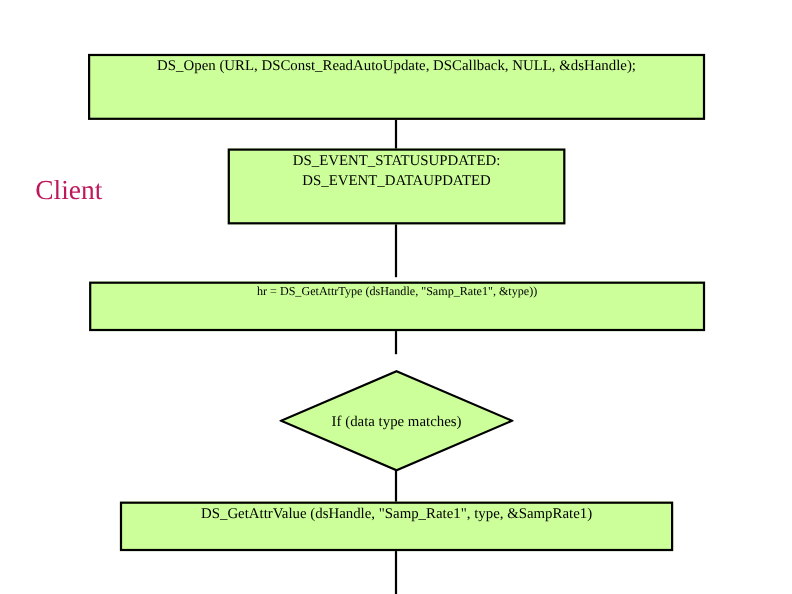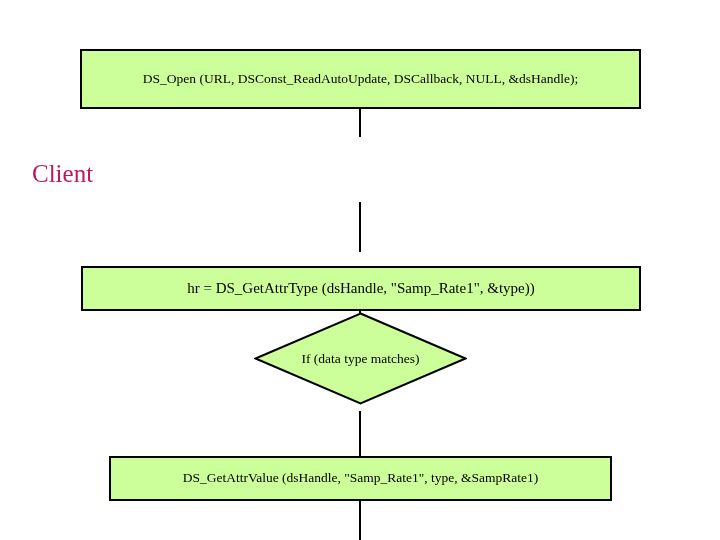--- a/index.html
+++ b/index.html
@@ -26,21 +26,20 @@
     width: 2px;
   }
   .node-box {
     position: absolute;
     background: #ccff99;
     border: 2px solid #000000;
     box-sizing: border-box;
     display: flex;
     flex-direction: column;
     align-items: center;
-    justify-content: center;
     text-align: center;
     color: #000000;
     line-height: 1.35;
   }
   .node-box .line {
     display: block;
     white-space: nowrap;
   }
   #box-open {
     left: 80px;
@@ -51,36 +50,36 @@
   }
   #box-events {
     left: 207px;
     top: 135px;
     width: 307px;
     height: 69px;
     font-size: 13.5px;
   }
   #box-gettype {
     left: 81px;
-    top: 266px;
+    top: 256px;
     width: 560px;
     height: 45px;
-    font-size: 15px;
+    font-size: 11px;
   }
   #box-getvalue {
     left: 109px;
     top: 456px;
     width: 503px;
     height: 45px;
     font-size: 13.5px;
   }
   #diamond-wrap {
     position: absolute;
     left: 254px;
-    top: 312px;
+    top: 336px;
     width: 213px;
     height: 93px;
   }
   #diamond-wrap svg {
     position: absolute;
     left: 0;
     top: 0;
     display: block;
   }
   #diamond-label {
@@ -119,20 +118,24 @@
   <div class="connector" id="conn-open-events"></div>
   <div class="connector" id="conn-events-type"></div>
   <div class="connector" id="conn-type-diamond"></div>
   <div class="connector" id="conn-diamond-value"></div>
   <div class="connector" id="conn-value-bottom"></div>
 
   <div class="node-box" id="box-open">
     <span class="line">DS_Open (URL, DSConst_ReadAutoUpdate,   DSCallback, NULL, &amp;dsHandle);</span>
   </div>
 
+  <div class="node-box" id="box-events">
+    <span class="line">DS_EVENT_STATUSUPDATED:</span>
+    <span class="line">DS_EVENT_DATAUPDATED</span>
+  </div>
 
   <div class="node-box" id="box-gettype">
     <span class="line">hr = DS_GetAttrType (dsHandle, "Samp_Rate1", &amp;type))</span>
   </div>
 
   <div id="diamond-wrap">
     <svg width="213" height="93" viewBox="0 0 213 93">
       <polygon points="106.5,1.5 211.5,46.5 106.5,91.5 1.5,46.5" fill="#ccff99" stroke="#000000" stroke-width="2"></polygon>
     </svg>
     <div id="diamond-label">If (data type  matches)</div>

